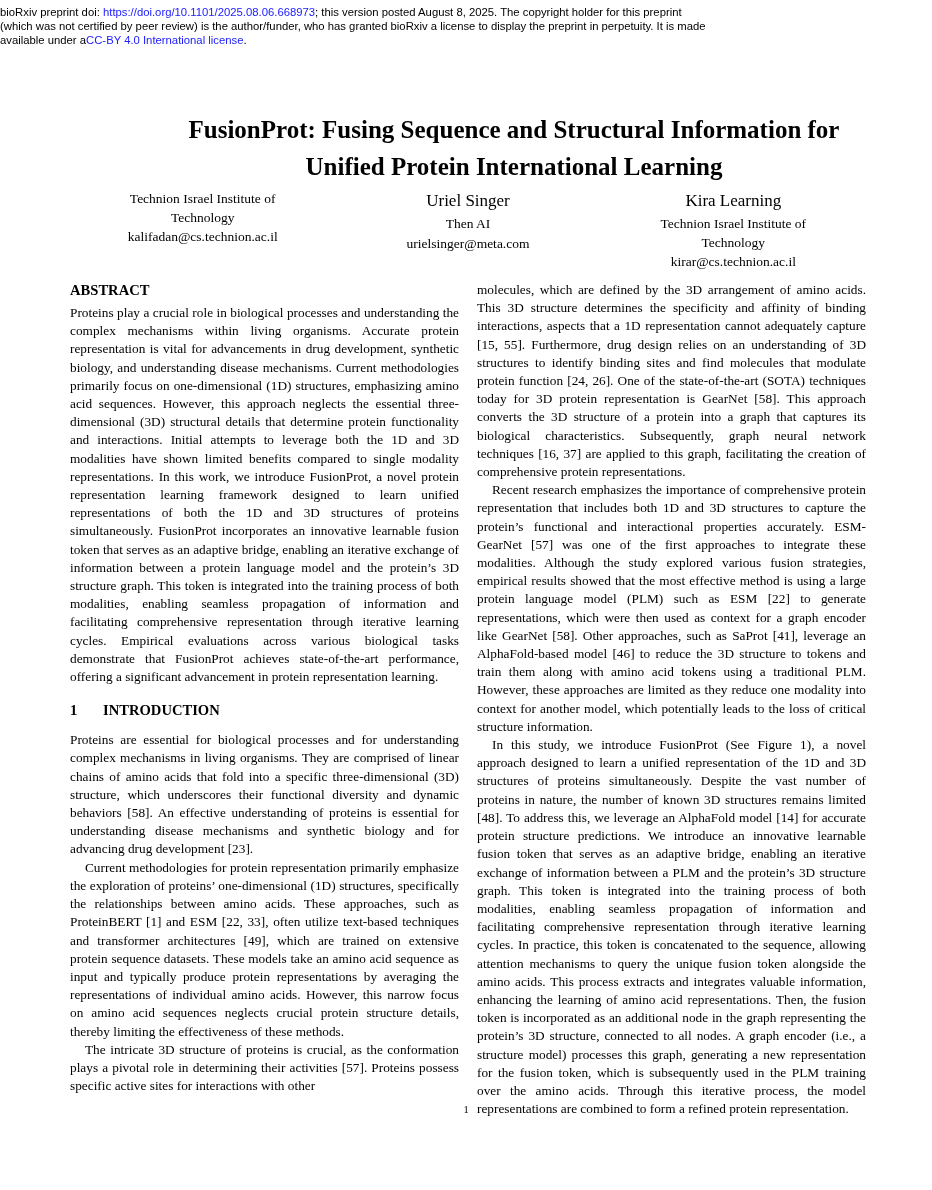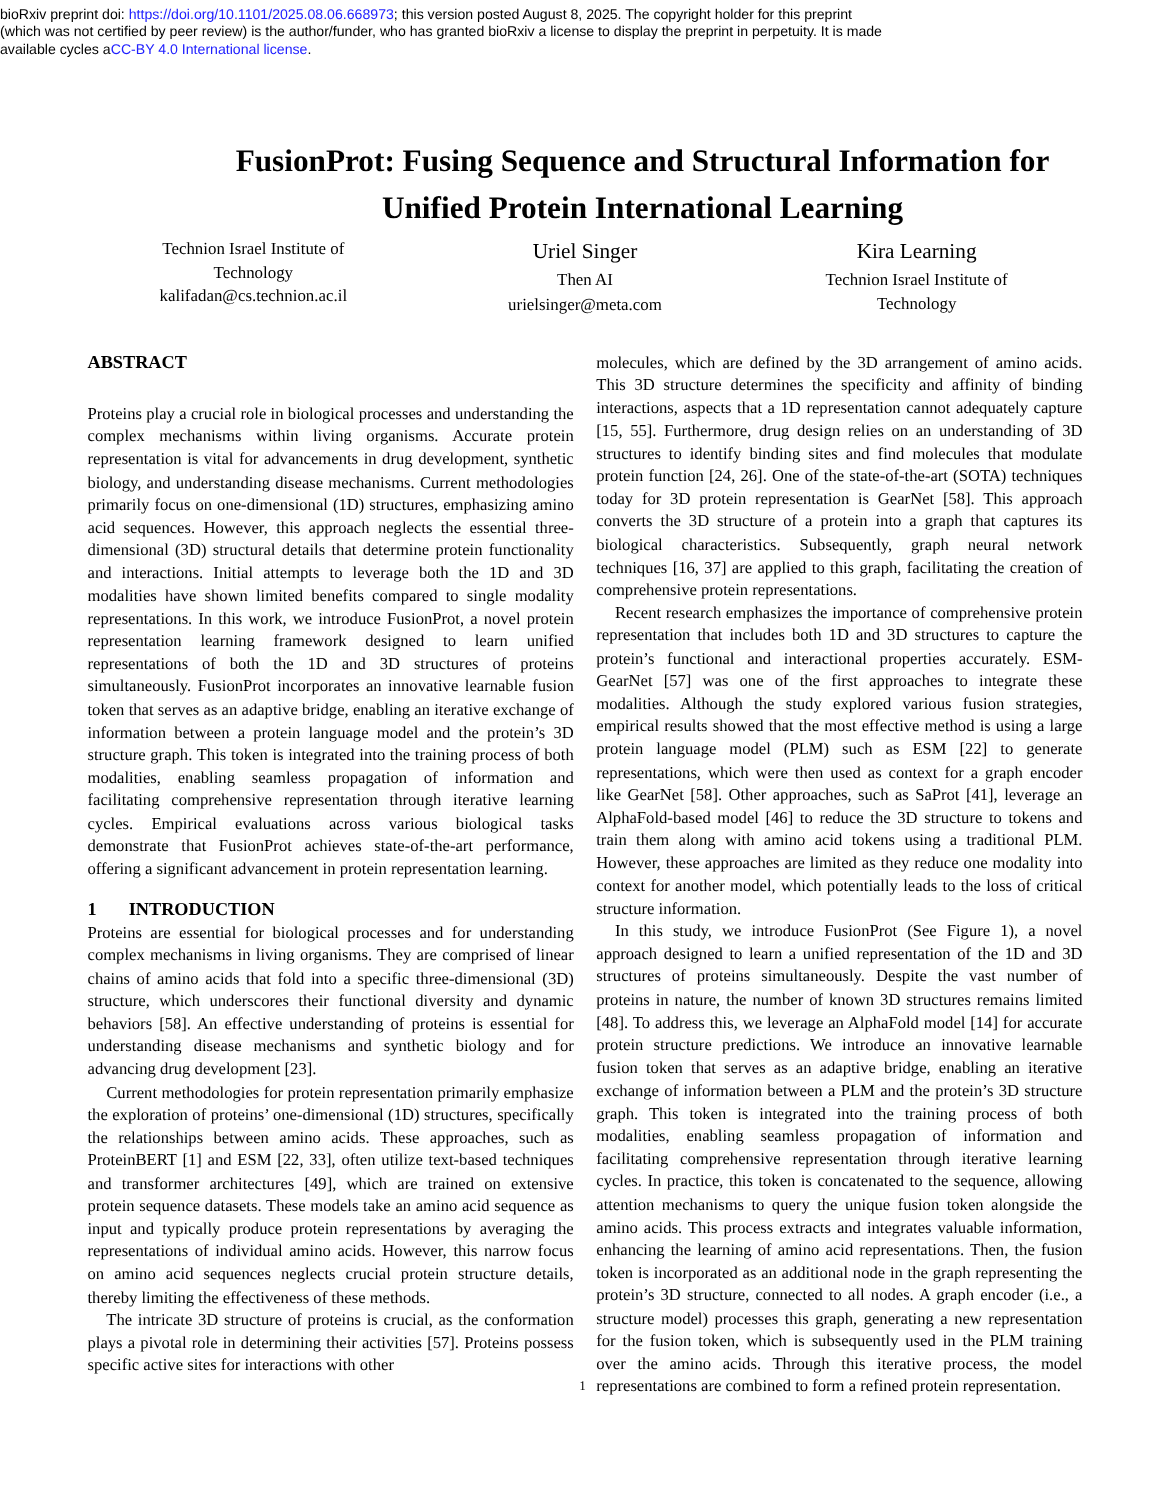--- a/index.html
+++ b/index.html
@@ -96,24 +96,24 @@
     color: #000000;
   }
   .col p { margin: 0; }
   .col p.indent { text-indent: 15px; }
 
   h2 {
     font-family: "Liberation Serif", serif;
     font-size: 14.6px;
     line-height: 18px;
     font-weight: bold;
-    margin: 0 0 23px 0;
+    margin: 0 0 5px 0;
     text-align: left;
   }
-  h2.intro-heading { margin: 15px 0 0 0; }
+  h2.intro-heading { margin: 15px 0 12px 0; }
   .sec-num {
     display: inline-block;
     min-width: 33px;
   }
 
   
   .pageno {
     position: absolute;
     top: 1104px;
     left: 0;
@@ -123,41 +123,42 @@
     font-size: 10.5px;
     color: #000000;
   }
 </style>
 </head>
 <body>
 
 <div class="banner">
   <div><span>bioRxiv preprint doi: </span><a class="blink">https://doi.org/10.1101/2025.08.06.668973</a><span>; this version posted August 8, 2025. The copyright holder for this preprint</span></div>
   <div>(which was not certified by peer review) is the author/funder, who has granted bioRxiv a license to display the preprint in perpetuity. It is made</div>
-  <div><span>available cycles a</span><a class="blink">CC-BY 4.0 International license</a><span>.</span></div>
+  <div><span>available under a</span><a class="blink">CC-BY 4.0 International license</a><span>.</span></div>
 </div>
 
 <div class="title">
   <div>FusionProt: Fusing Sequence and Structural Information for</div>
   <div>Unified Protein International Learning</div>
 </div>
 
 <div class="authors">
   <div class="author">
     <div class="affil">Technion Israel Institute of Technology</div>
     <div class="email">kalifadan@cs.technion.ac.il</div>
   </div>
   <div class="author">
     <div class="name">Uriel Singer</div>
     <div class="affil">Then AI</div>
     <div class="email">urielsinger@meta.com</div>
   </div>
   <div class="author">
     <div class="name">Kira Learning</div>
     <div class="affil">Technion Israel Institute of Technology</div>
+    <div class="email">kirar@cs.technion.ac.il</div>
   </div>
 </div>
 
 <div class="content">
   <div class="col">
     <h2>ABSTRACT</h2>
     <p>Proteins play a crucial role in biological processes and understanding the complex mechanisms within living organisms. Accurate protein representation is vital for advancements in drug development, synthetic biology, and understanding disease mechanisms. Current methodologies primarily focus on one-dimensional (1D) structures, emphasizing amino acid sequences. However, this approach neglects the essential three-dimensional (3D) structural details that determine protein functionality and interactions. Initial attempts to leverage both the 1D and 3D modalities have shown limited benefits compared to single modality representations. In this work, we introduce FusionProt, a novel protein representation learning framework designed to learn unified representations of both the 1D and 3D structures of proteins simultaneously. FusionProt incorporates an innovative learnable fusion token that serves as an adaptive bridge, enabling an iterative exchange of information between a protein language model and the protein’s 3D structure graph. This token is integrated into the training process of both modalities, enabling seamless propagation of information and facilitating comprehensive representation through iterative learning cycles. Empirical evaluations across various biological tasks demonstrate that FusionProt achieves state-of-the-art performance, offering a significant advancement in protein representation learning.</p>
     <h2 class="intro-heading"><span class="sec-num">1</span><span>INTRODUCTION</span></h2>
     <p>Proteins are essential for biological processes and for understanding complex mechanisms in living organisms. They are comprised of linear chains of amino acids that fold into a specific three-dimensional (3D) structure, which underscores their functional diversity and dynamic behaviors [58]. An effective understanding of proteins is essential for understanding disease mechanisms and synthetic biology and for advancing drug development [23].</p>
     <p class="indent">Current methodologies for protein representation primarily emphasize the exploration of proteins’ one-dimensional (1D) structures, specifically the relationships between amino acids. These approaches, such as ProteinBERT [1] and ESM [22, 33], often utilize text-based techniques and transformer architectures [49], which are trained on extensive protein sequence datasets. These models take an amino acid sequence as input and typically produce protein representations by averaging the representations of individual amino acids. However, this narrow focus on amino acid sequences neglects crucial protein structure details, thereby limiting the effectiveness of these methods.</p>

